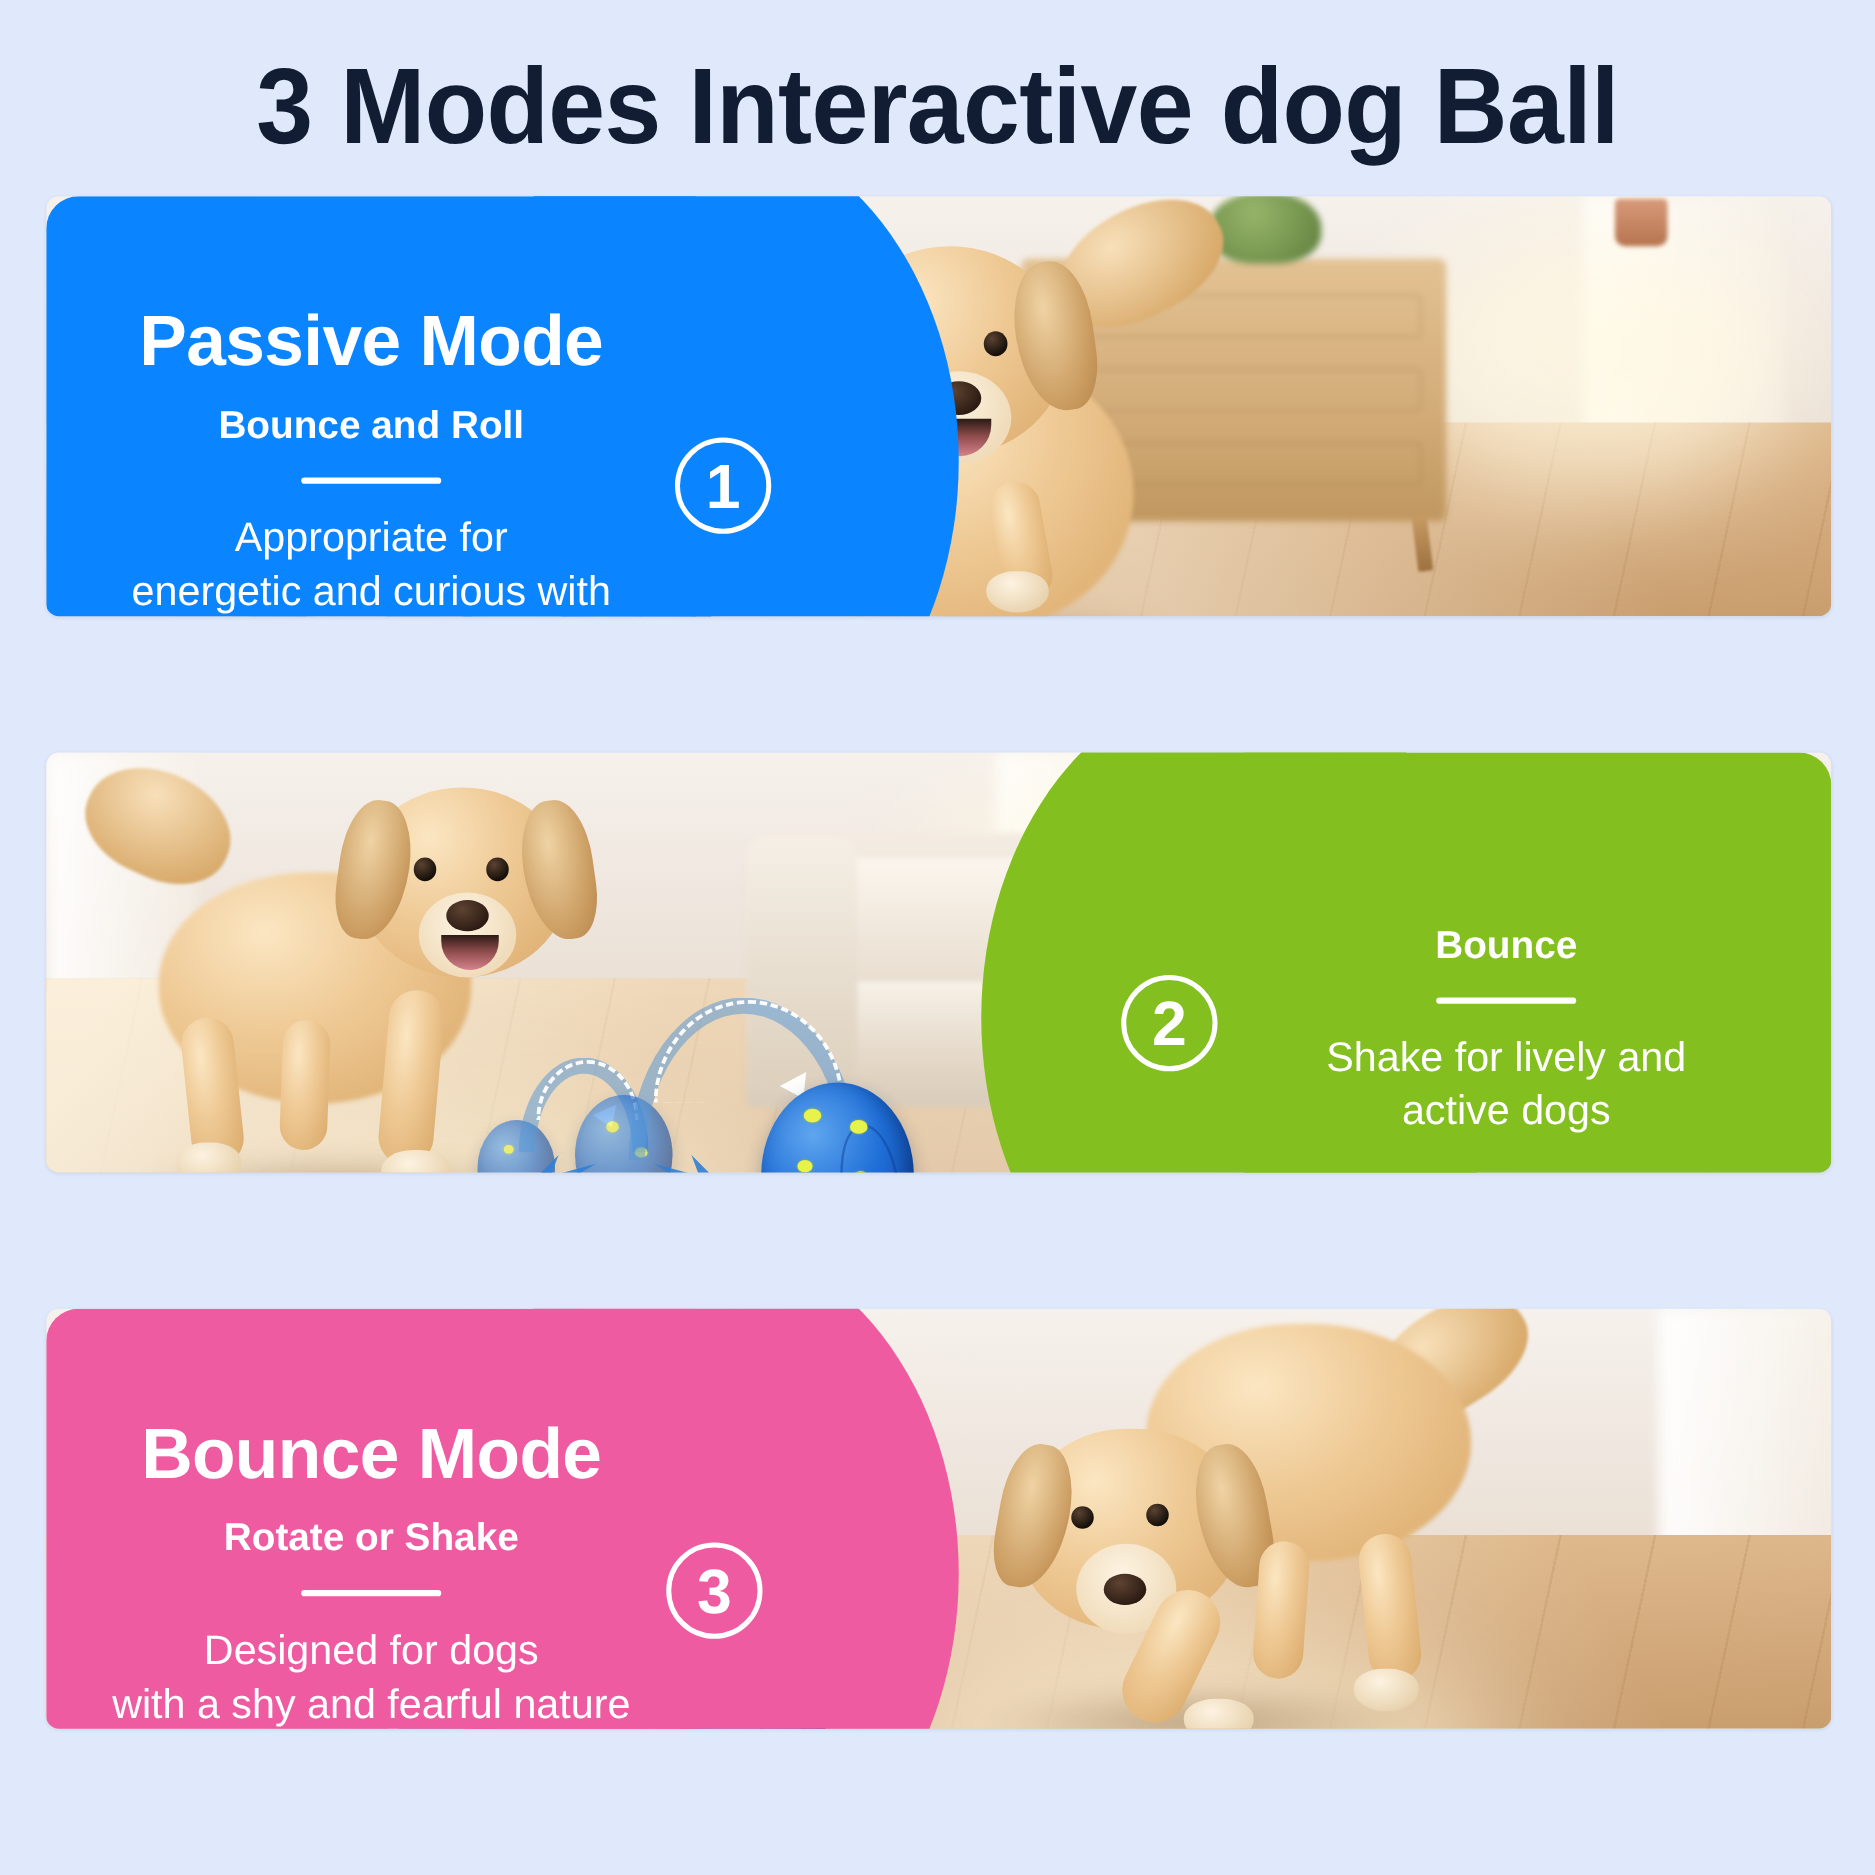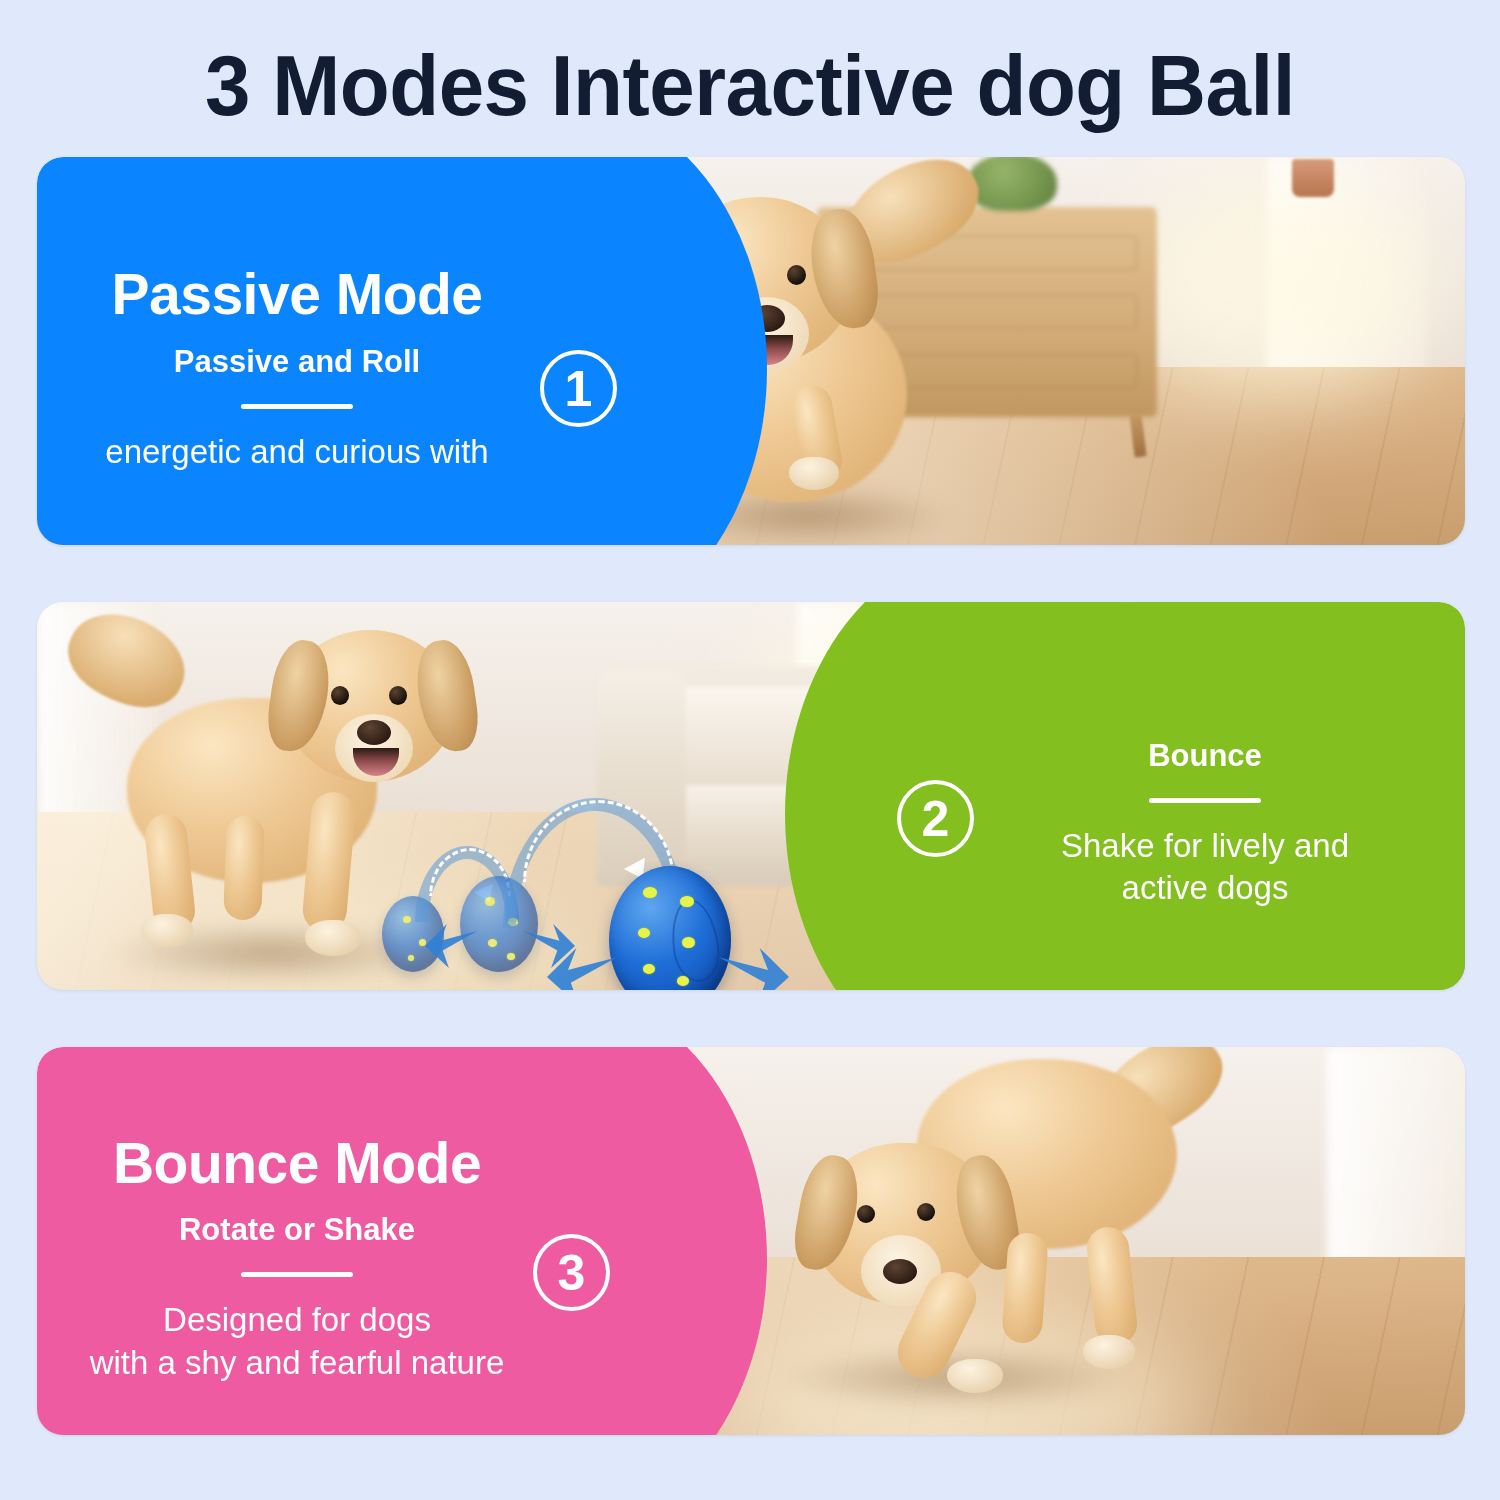--- a/index.html
+++ b/index.html
@@ -17,22 +17,22 @@
     display:flex; align-items:center; justify-content:center;
     color:#121c33;
     font-size:86px; font-weight:bold;
     letter-spacing:-0.5px;
     transform:scaleX(0.95);
     white-space:nowrap;
   }
 
   
   .panel{
-    position:absolute; left:37px; width:1428px; height:388px;
-    border-radius:26px; overflow:hidden;
+    position:absolute; left:37px; width:1428px; height:336px;
+    border-radius:10px; overflow:hidden;
     box-shadow:0 1px 3px rgba(40,60,110,.10);
   }
   #panel-1{ top:157px; }
   #panel-2{ top:602px; }
   #panel-3{ top:1047px; }
 
   .photo{ position:absolute; inset:0; overflow:hidden; }
 
   
   .wall{ position:absolute; left:0; right:0; top:0; height:60%;
@@ -251,22 +251,23 @@
     <div class="wedge r" style="left:520px;top:350px;width:70px;height:58px;"></div>
   </div>
 
   <div class="lobe left" style="width:520px;">
     <div class="body" style="background:#0a85ff;"></div>
     <div class="bulge" style="background:#0a85ff;"></div>
   </div>
 
   <div class="txt" style="left:0;">
     <div class="mode-h">Passive Mode</div>
-    <div class="mode-sub">Passive and Roll</div>
+    <div class="mode-sub">Bounce and Roll</div>
     <div class="rule"></div>
+    <div class="mode-desc">Appropriate for</div>
     <div class="mode-desc">energetic and curious with</div>
   </div>
 </div>
 
 <div class="badge" id="badge-1">1</div>
 
 <div class="panel" id="panel-2">
 
   <div class="photo">
     <div class="wall"></div>

